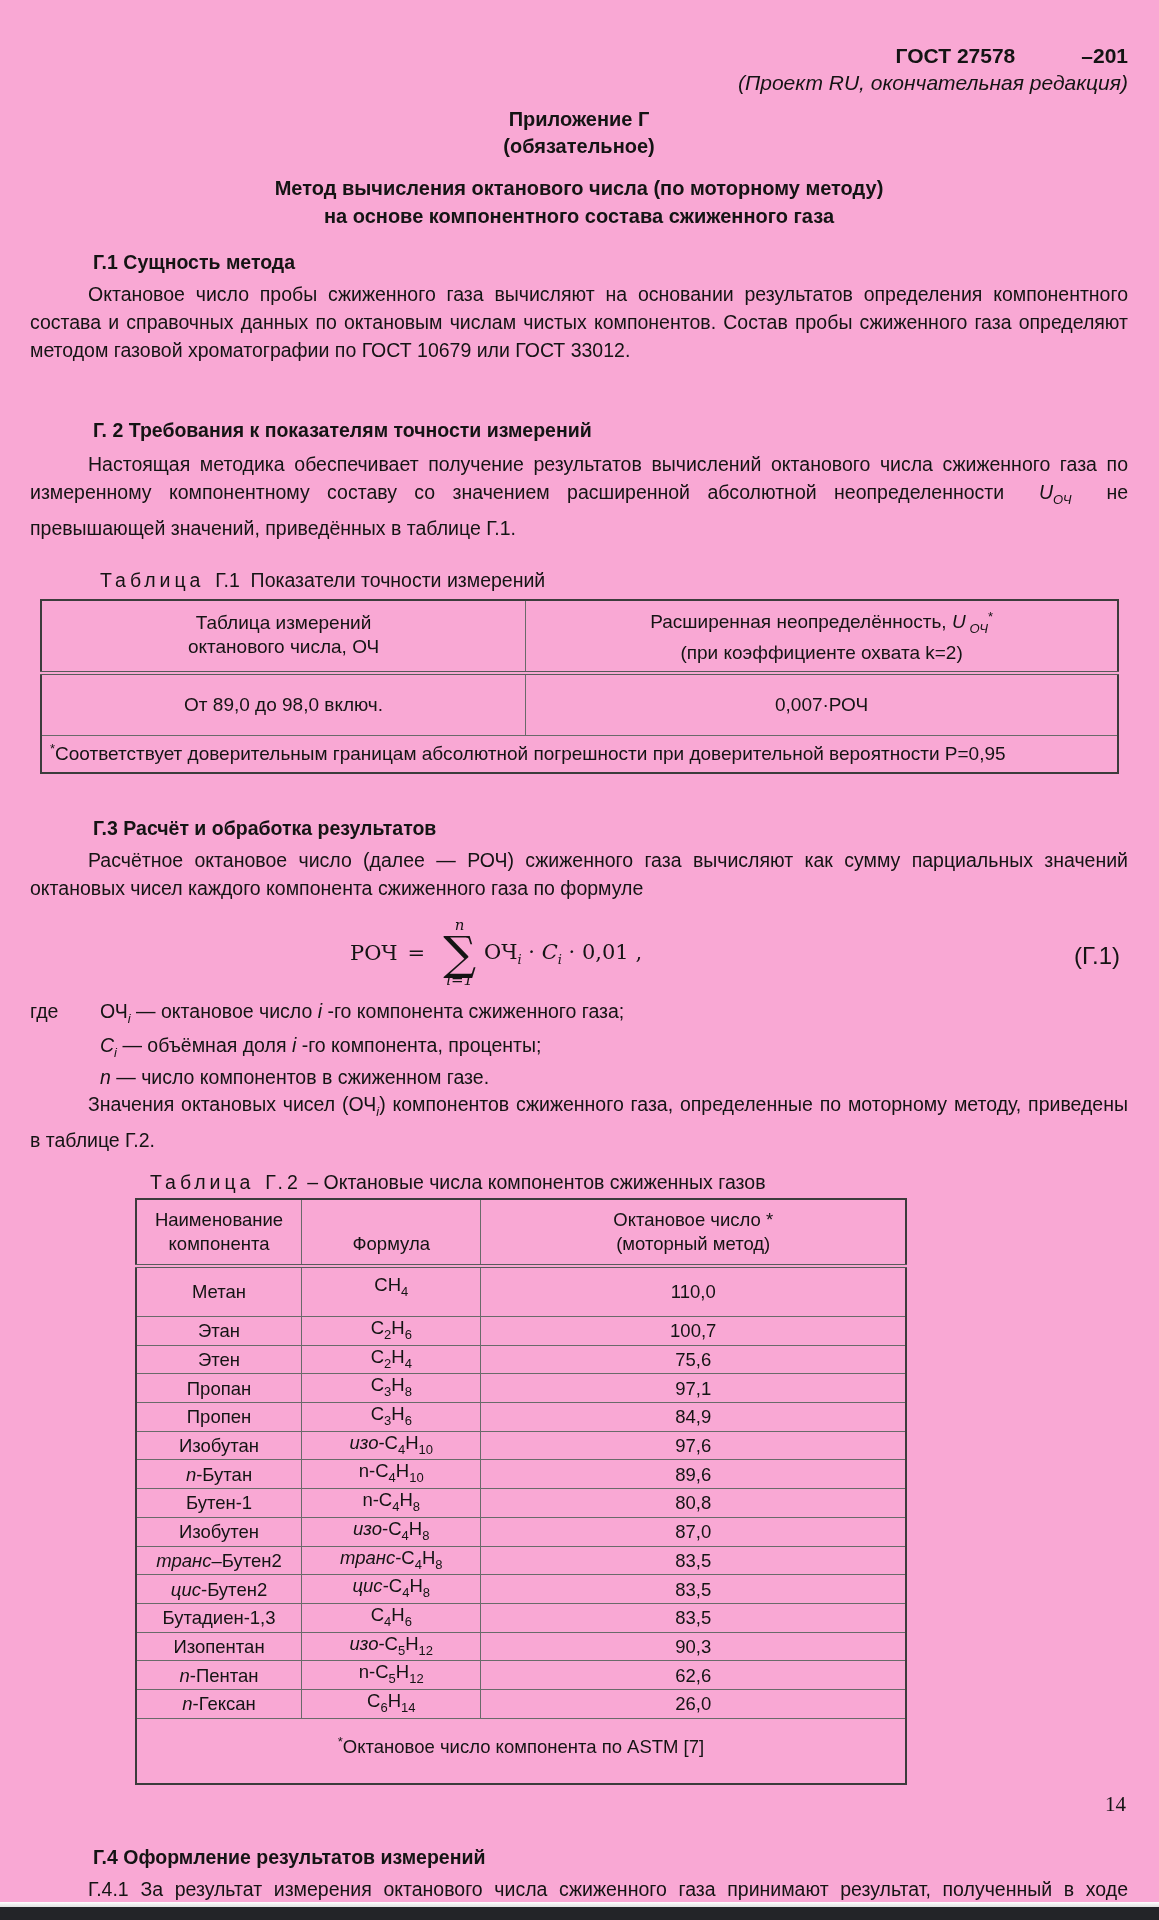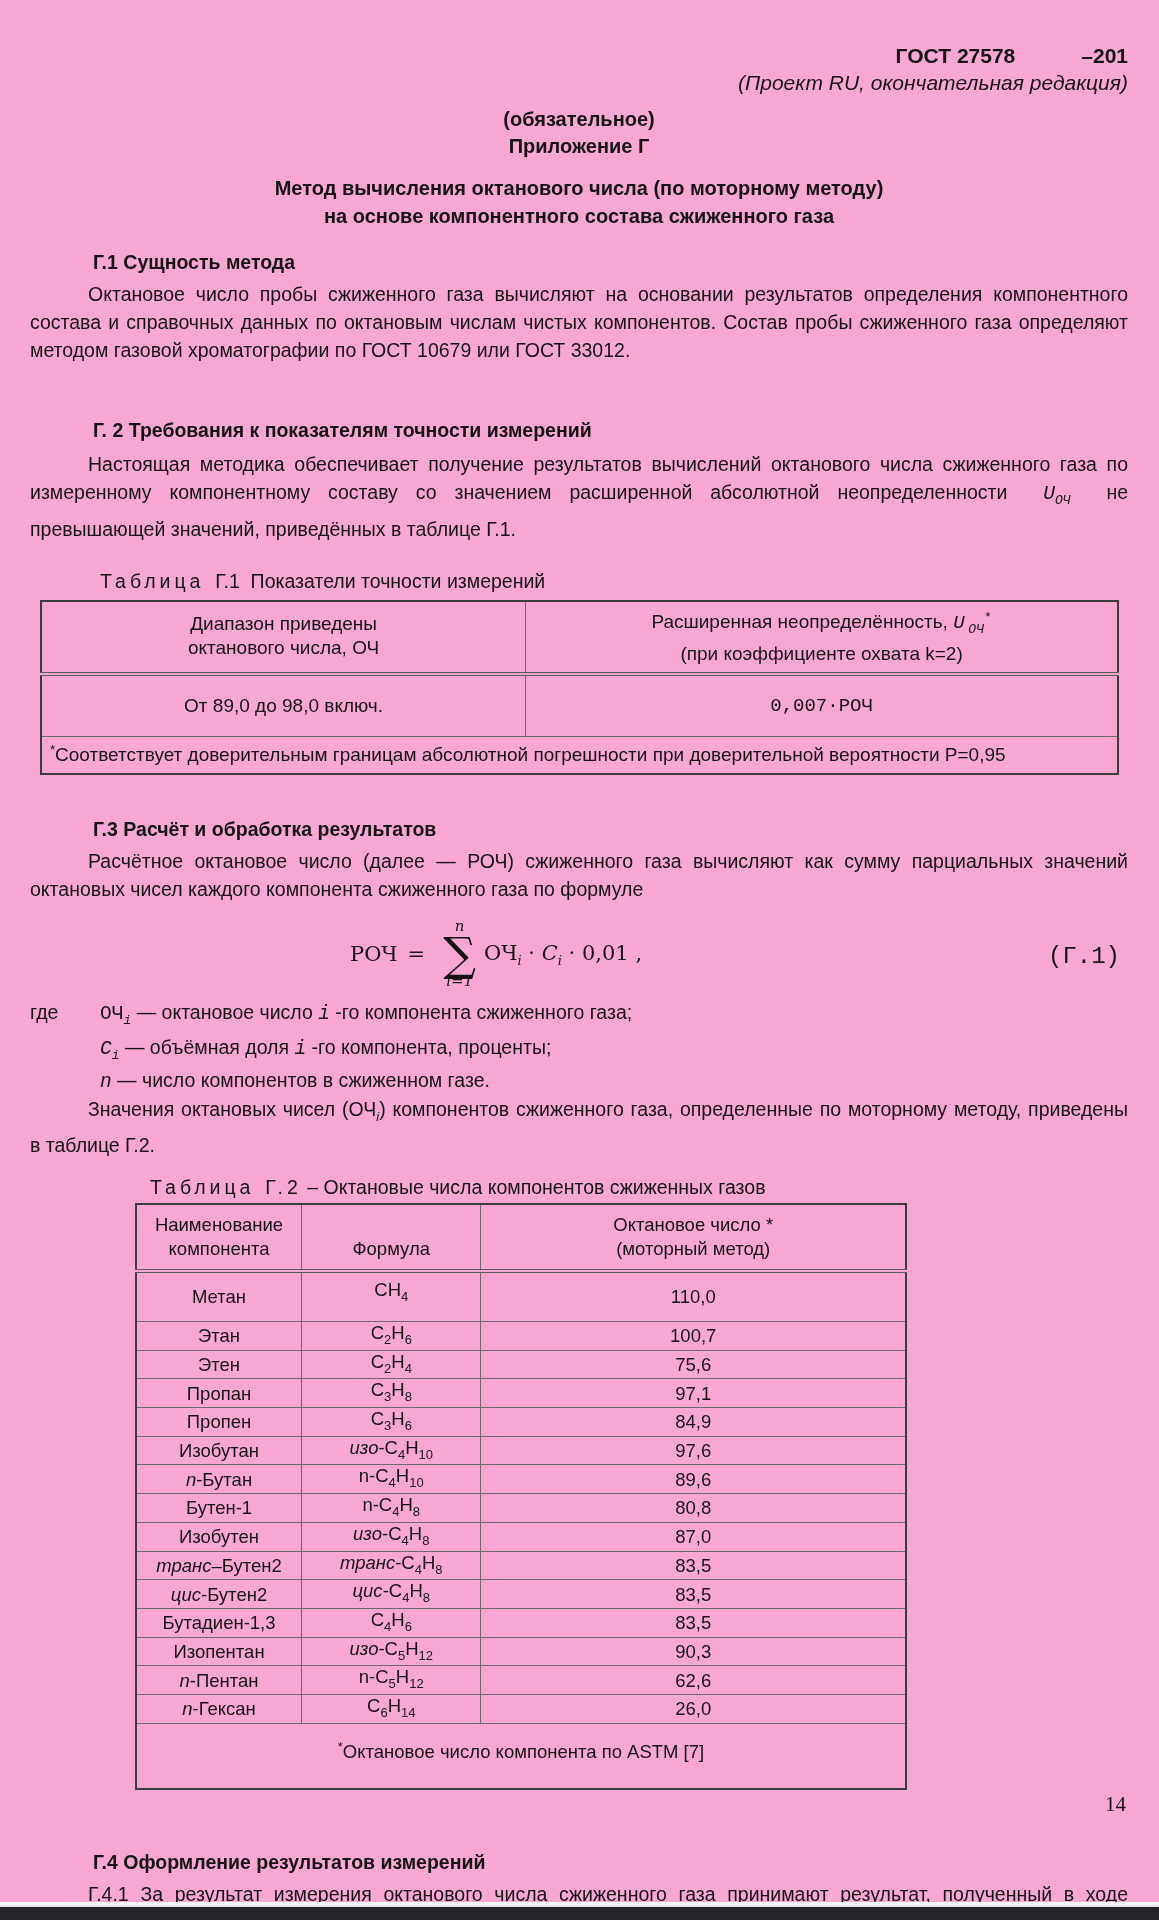--- a/index.html
+++ b/index.html
@@ -16,21 +16,21 @@
   .main-title{margin-top:14px;text-align:center;font-weight:bold;font-size:20px;line-height:28px;}
 
   .h{font-weight:bold;font-size:19.5px;line-height:28px;margin:0 0 0 63px;}
   .mt-g1{margin-top:18px;}
   .mt-g2{margin-top:52px;}
   .mt-g3{margin-top:40px;}
   .mt-g4{margin-top:58px;}
 
   .p{font-size:19.5px;line-height:28px;text-align:justify;text-indent:58px;margin:4px 0 0 0;}
 
-  .m{font-family:Liberation Mono, monospace;}
+  .m{font-family:Liberation Sans, sans-serif;}
   sub{font-size:13px;}
   sup{font-size:13px;}
 
   
   .caption{font-size:19.5px;line-height:28px;}
   .cap1{margin:24px 0 0 70px;}
   .cap2{margin:14px 0 0 120px;}
   .cap-sp{letter-spacing:4px;}
 
   
@@ -80,22 +80,22 @@
 
     <div class="doc-header">
       <div class="doc-line1">
         <span>ГОСТ 27578</span>
         <span>–201</span>
       </div>
       <div class="doc-line2">(Проект RU, окончательная редакция)</div>
     </div>
 
     <div class="appendix">
+      <div>Приложение Г</div>
       <div>(обязательное)</div>
-      <div>Приложение Г</div>
     </div>
 
     <div class="main-title">
       <div>Метод вычисления октанового числа (по моторному методу)</div>
       <div>на основе компонентного состава сжиженного газа</div>
     </div>
 
     <div class="h mt-g1">Г.1 Сущность метода</div>
     <p class="p">Октановое число пробы сжиженного газа вычисляют на основании результатов определения компонентного состава и справочных данных по октановым числам чистых компонентов. Состав пробы сжиженного газа определяют методом газовой хроматографии по ГОСТ 10679 или ГОСТ 33012.</p>
 
@@ -109,21 +109,21 @@
     </div>
 
     <table class="tbl1">
       <colgroup>
           <col style="width:45%">
           <col style="width:55%">
         </colgroup>
       <thead>
         <tr>
           <th>
-            <div>Диапазон приведены</div>
+            <div>Таблица измерений</div>
             <div>октанового  числа, ОЧ</div>
           </th>
           <th>
             <div><span>Расширенная неопределённость,</span> <span class="m"><i>U</i> <sub><i>ОЧ</i></sub><sup>*</sup></span></div>
             <div>(при коэффициенте охвата k=2)</div>
           </th>
         </tr>
       </thead>
       <tbody>
         <tr class="data-row">

